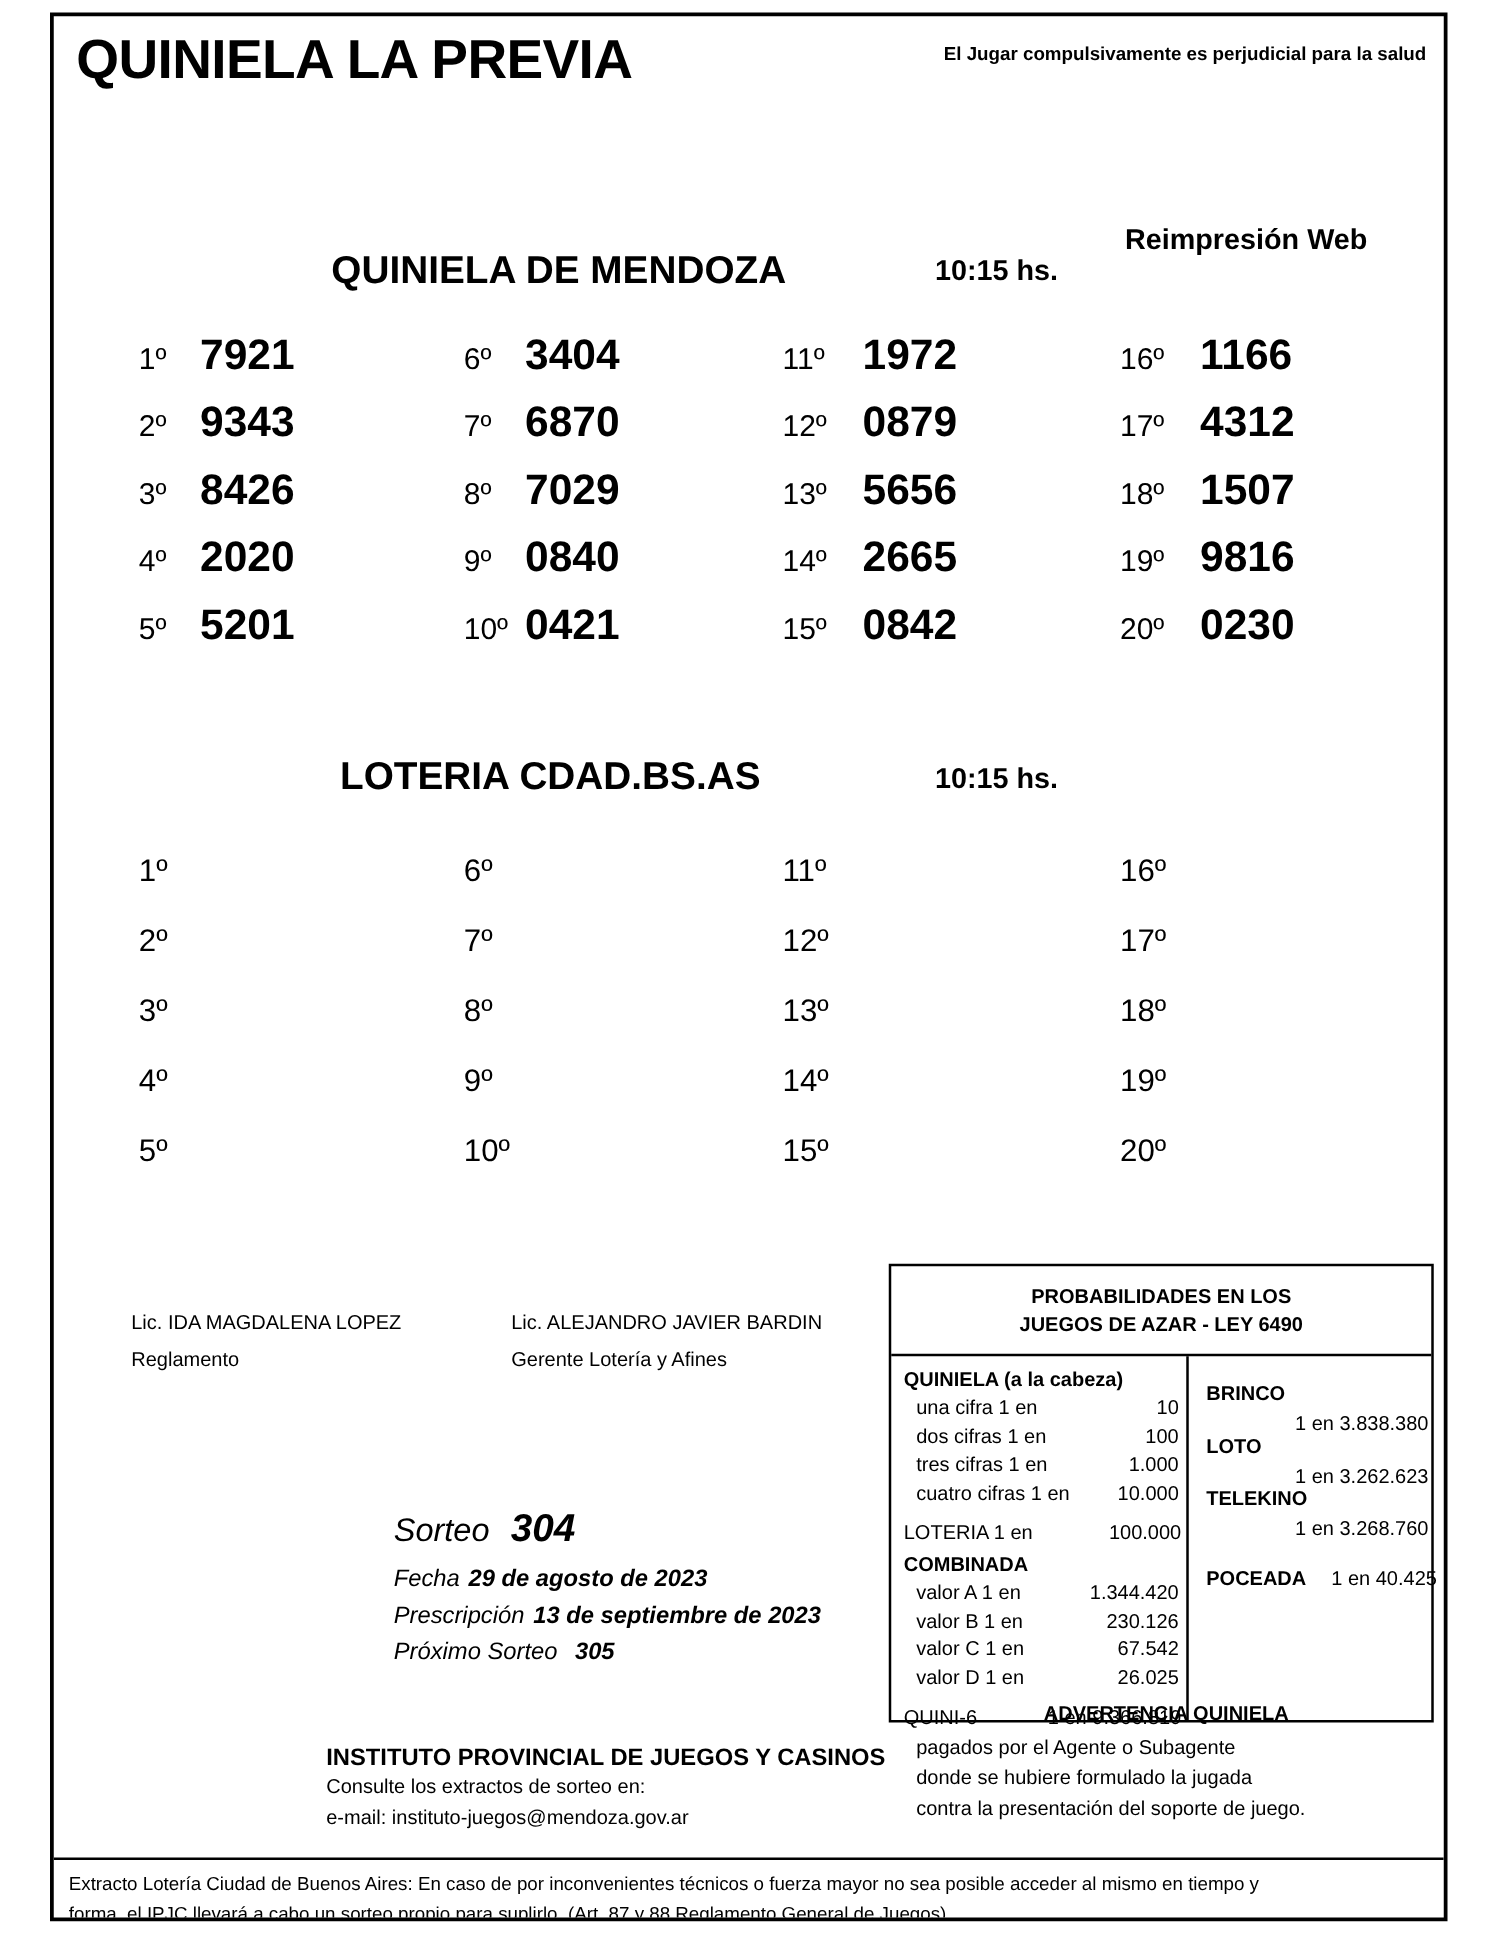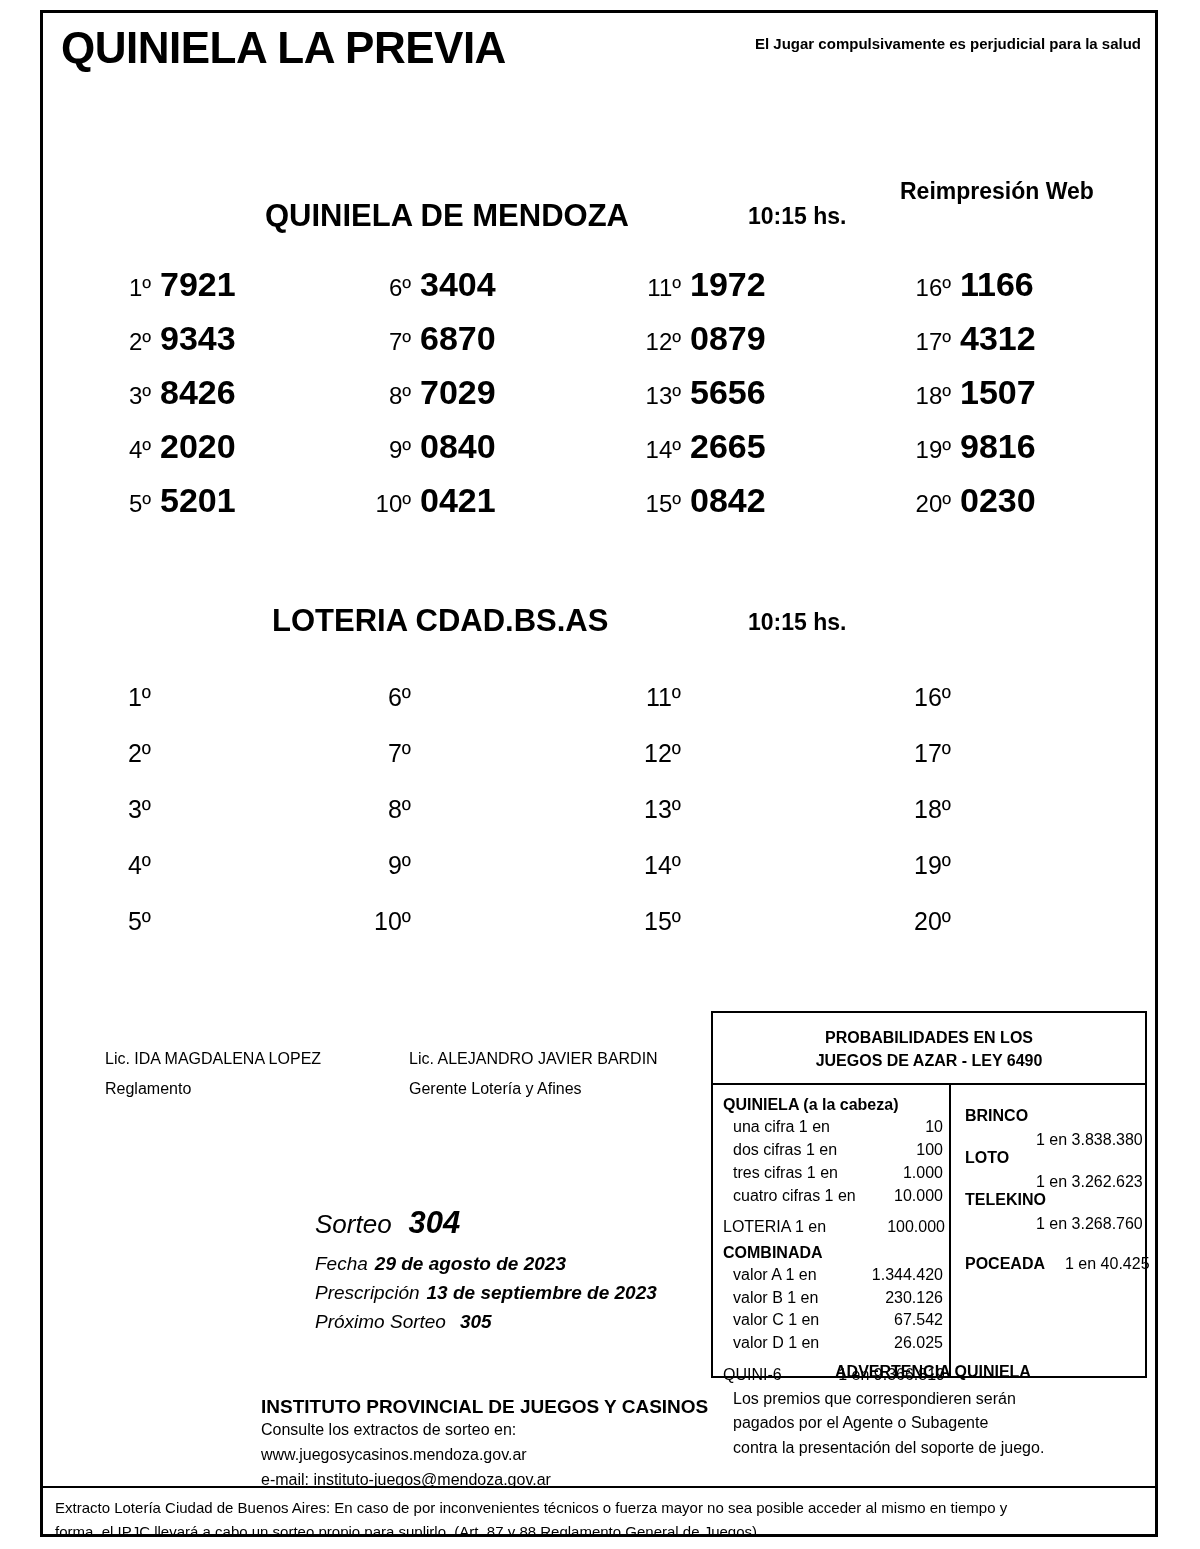--- a/index.html
+++ b/index.html
@@ -80,21 +80,21 @@
   }
   .result-cell {
     position: absolute;
     display: flex;
     align-items: baseline;
     white-space: nowrap;
   }
   .result-pos {
     font-size: 24px;
     font-weight: normal;
-    text-align: right;
+    text-align: left;
     flex: none;
   }
   .result-num {
     font-size: 34px;
     font-weight: bold;
     margin-left: 9px;
     flex: none;
   }
   
   .results-grid.empty .result-pos {
@@ -462,31 +462,30 @@
           <div class="rgame" style="left: 85px; top: 130px;"><span class="godds">1 en 3.268.760</span></div>
           <div class="rgame" style="left: 14px; top: 170px;"><span class="gname">POCEADA</span></div>
           <div class="rgame" style="left: 114px; top: 170px;"><span class="godds">1 en 40.425</span></div>
         </div>
     </div>
   </div>
 
   <div class="advertencia" style="left:690px; top:1350px; width:400px;">
     <div class="adv-title">ADVERTENCIA QUINIELA</div>
     <div>
-        <div class="adv-line">Los premios que correspondieren serán</div>
         <div class="adv-line">pagados por el Agente o Subagente</div>
+        <div class="adv-line">donde se hubiere formulado la jugada</div>
         <div class="adv-line">contra la presentación del soporte de juego.</div>
       </div>
   </div>
 
   <div class="institute" style="left:218px; top:1383px;">
     <div class="inst-title">INSTITUTO PROVINCIAL DE JUEGOS Y CASINOS</div>
     <div>
         <div class="inst-line">Consulte los extractos de sorteo en:</div>
-        <div class="inst-line">www.juegosycasinos.mendoza.gov.ar</div>
         <div class="inst-line">e-mail:  instituto-juegos@mendoza.gov.ar</div>
       </div>
   </div>
 
   <div class="footer-rule" style="top:1473px;"></div>
   <div class="footer-note" style="left:12px; top:1483px; width:1090px;">
     <div>Extracto Lotería Ciudad de Buenos Aires: En caso de por inconvenientes técnicos o fuerza mayor no sea posible acceder al mismo en tiempo y</div>
     <div>forma, el IPJC llevará a cabo un sorteo propio para suplirlo. (Art. 87 y 88 Reglamento General de Juegos)</div>
   </div>
 

